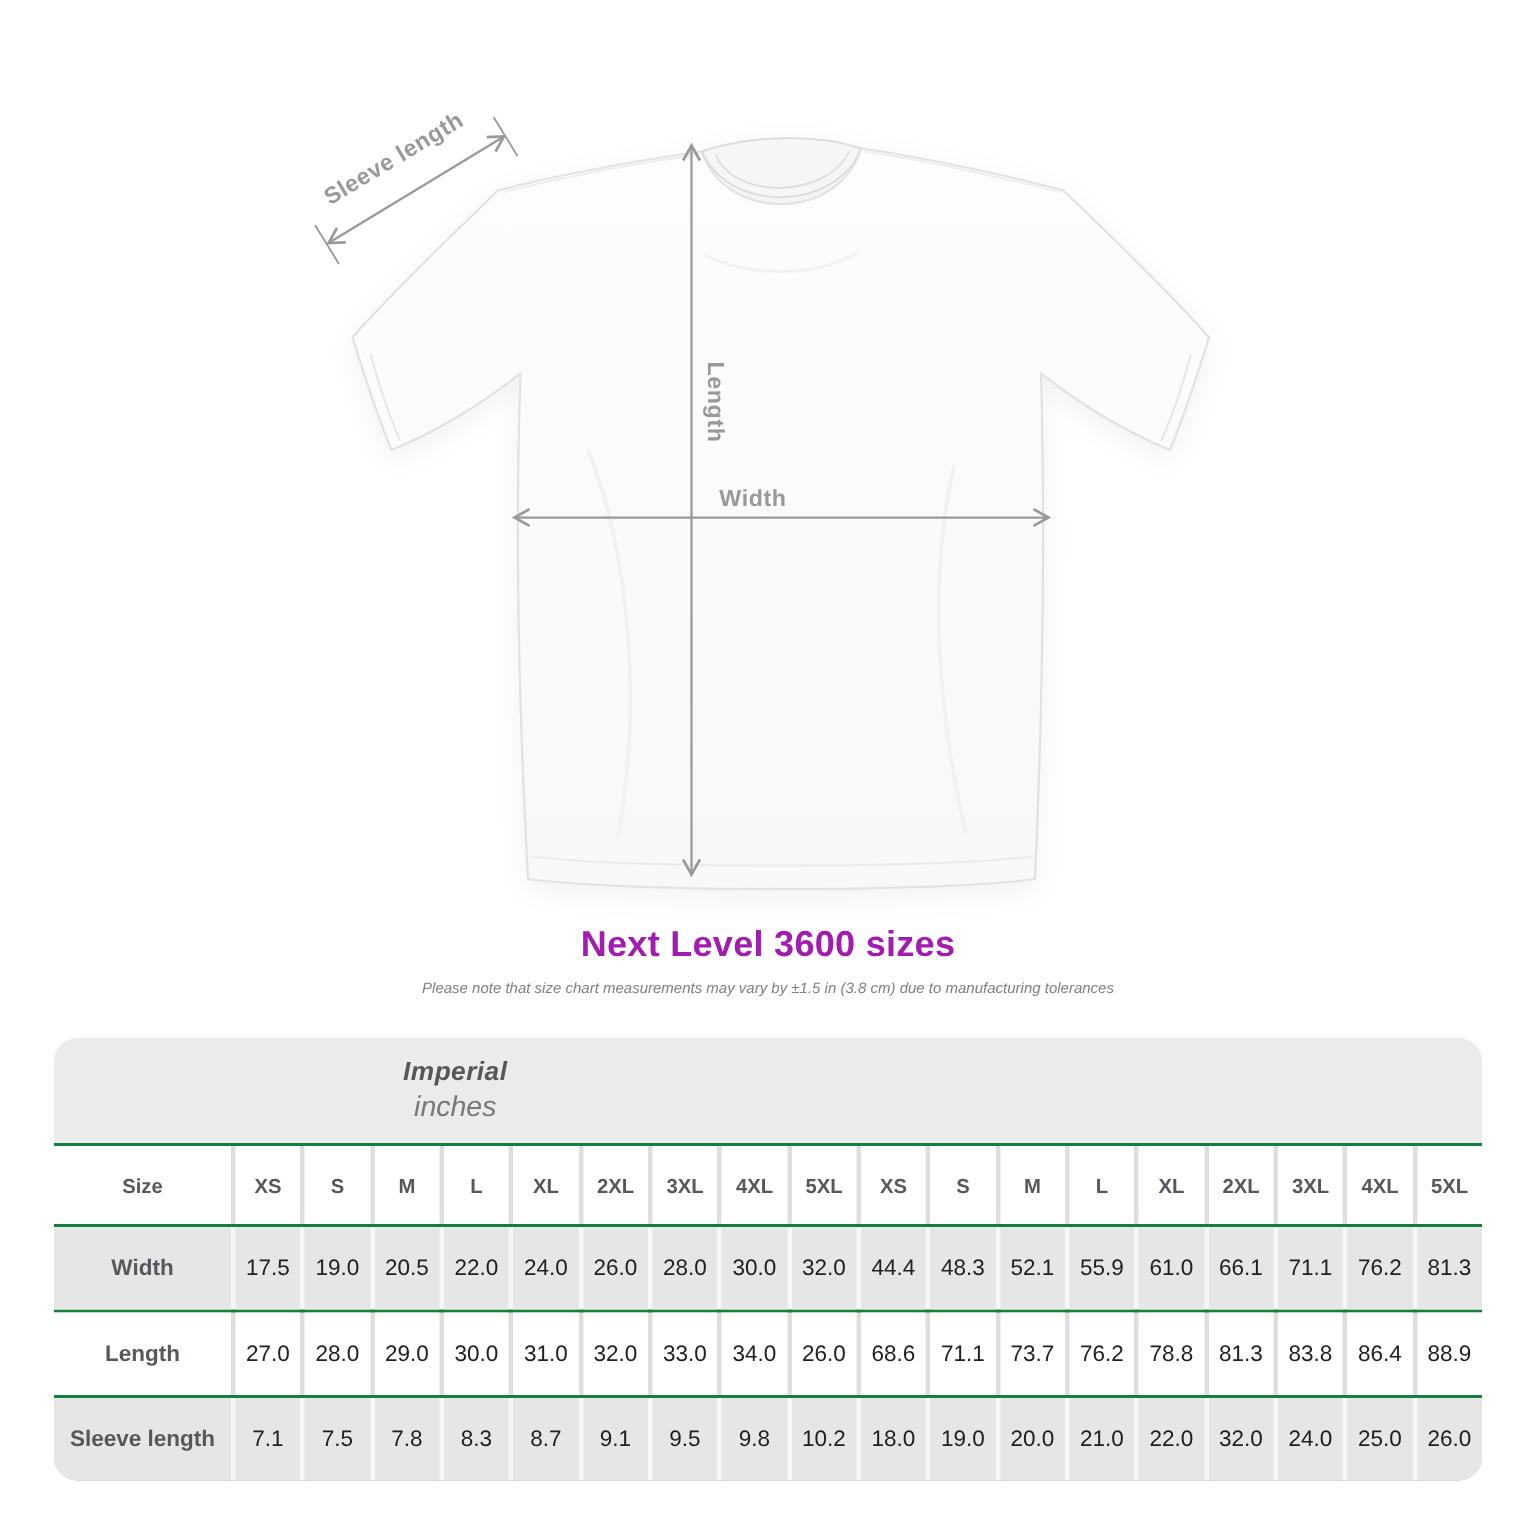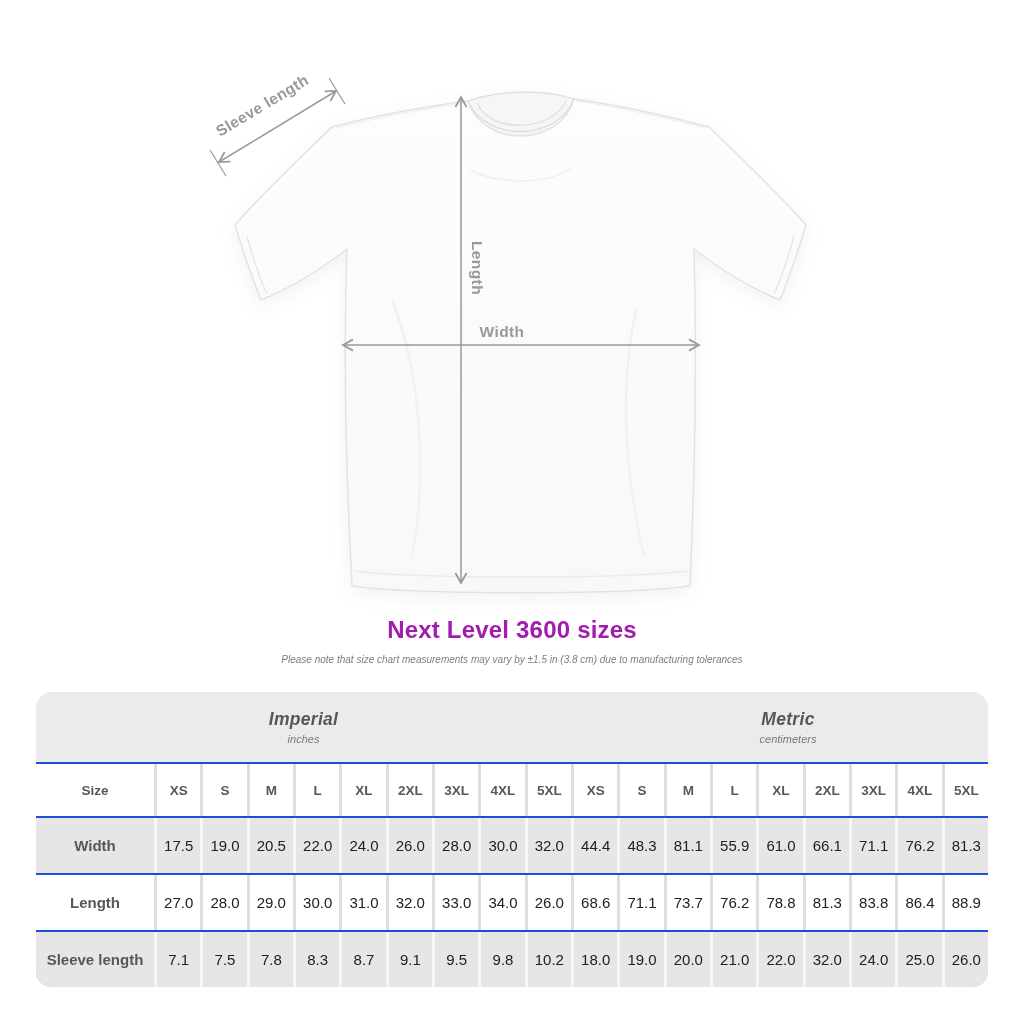--- a/index.html
+++ b/index.html
@@ -34,23 +34,23 @@
     border-radius:16px;overflow:hidden;
   }
   .unitband{
     display:grid;grid-template-columns:118px repeat(18,1fr);column-gap:17px;
     height:70px;background:#ebebeb;
   }
   .unitcell{display:flex;flex-direction:column;align-items:center;justify-content:center;gap:3px;}
   .unitcell.imperial{grid-column:1 / 11;}
   .unitcell.metric{grid-column:11 / 20;}
   .unit-name{font-weight:bold;font-style:italic;font-size:17.5px;color:#54585a;letter-spacing:.3px;}
-  .unit-sub{font-style:italic;font-size:11px;color:#75797b;}
-
-  .rows{display:flex;flex-direction:column;row-gap:2px;padding-top:2px;background:#1d4ed8;}
+  .unit-sub{font-style:italic;font-size:19px;color:#75797b;}
+
+  .rows{display:flex;flex-direction:column;row-gap:2px;padding-top:2px;background:#15803d;}
   .trow{
     display:grid;grid-template-columns:118px repeat(18,1fr);column-gap:3px;height:55px;
   }
   .trow.header{height:52px;}
   .trow .cell{
     display:flex;align-items:center;justify-content:center;
     font-size:15px;color:#202124;
   }
   .trow .cell.label{font-weight:bold;color:#55595c;font-size:15px;}
   .trow.header .cell{font-weight:bold;color:#55595c;font-size:13.5px;}
@@ -125,24 +125,20 @@
   <div class="titleblock">
     <h1>Next Level 3600 sizes</h1>
     <p class="note">Please note that size chart measurements may vary by ±1.5 in (3.8 cm) due to manufacturing tolerances</p>
   </div>
 
   <div class="sizetable">
     <div class="unitband">
       <div class="unitcell imperial">
         <div class="unit-name">Imperial</div>
         <div class="unit-sub">inches</div>
-      </div>
-      <div class="unitcell metric">
-        <div class="unit-name">Metric</div>
-        <div class="unit-sub">centimeters</div>
       </div>
     </div>
     <div class="rows" id="table-rows">
         <div class="trow white header">
           <div class="cell label">Size</div>
           <div class="cell">XS</div>
           <div class="cell">S</div>
           <div class="cell">M</div>
           <div class="cell">L</div>
           <div class="cell">XL</div>
@@ -166,21 +162,21 @@
           <div class="cell">19.0</div>
           <div class="cell">20.5</div>
           <div class="cell">22.0</div>
           <div class="cell">24.0</div>
           <div class="cell">26.0</div>
           <div class="cell">28.0</div>
           <div class="cell">30.0</div>
           <div class="cell">32.0</div>
           <div class="cell">44.4</div>
           <div class="cell">48.3</div>
-          <div class="cell">81.1</div>
+          <div class="cell">52.1</div>
           <div class="cell">55.9</div>
           <div class="cell">61.0</div>
           <div class="cell">66.1</div>
           <div class="cell">71.1</div>
           <div class="cell">76.2</div>
           <div class="cell">81.3</div>
         </div>
         <div class="trow white">
           <div class="cell label">Length</div>
           <div class="cell">27.0</div>

